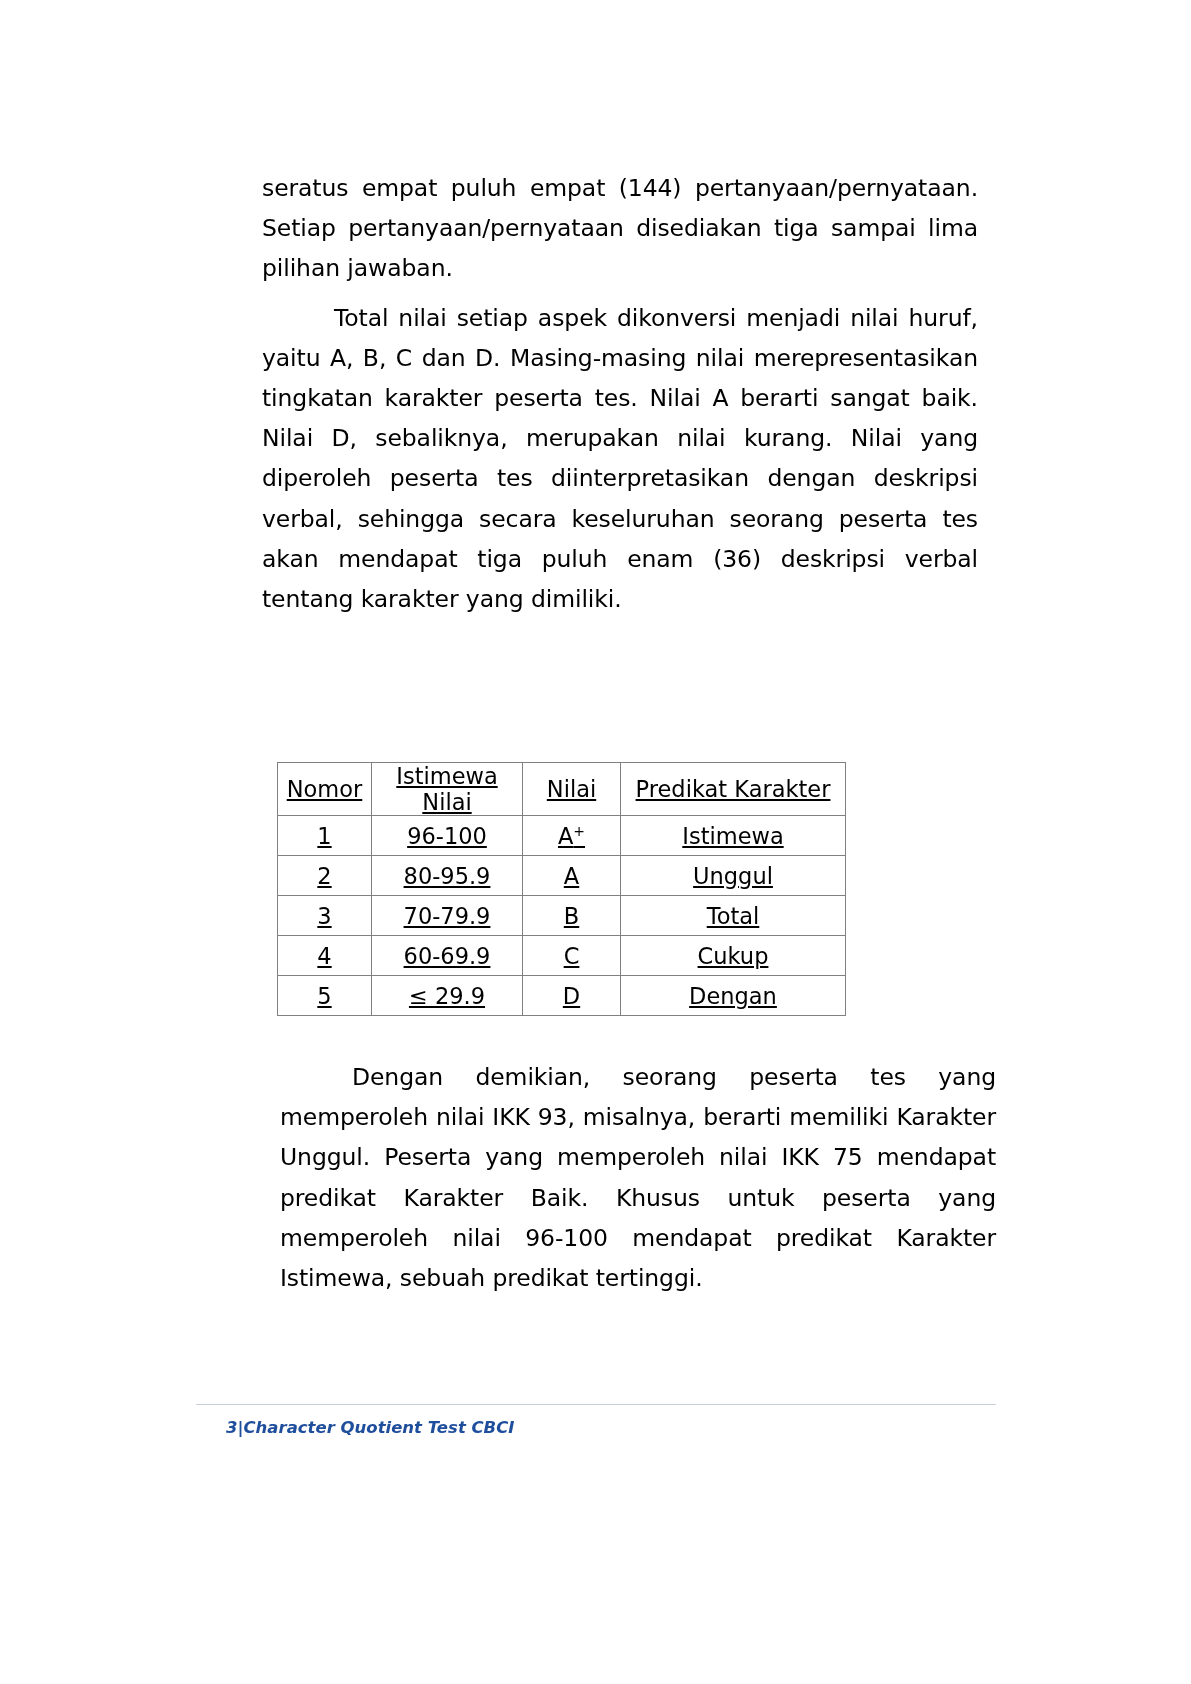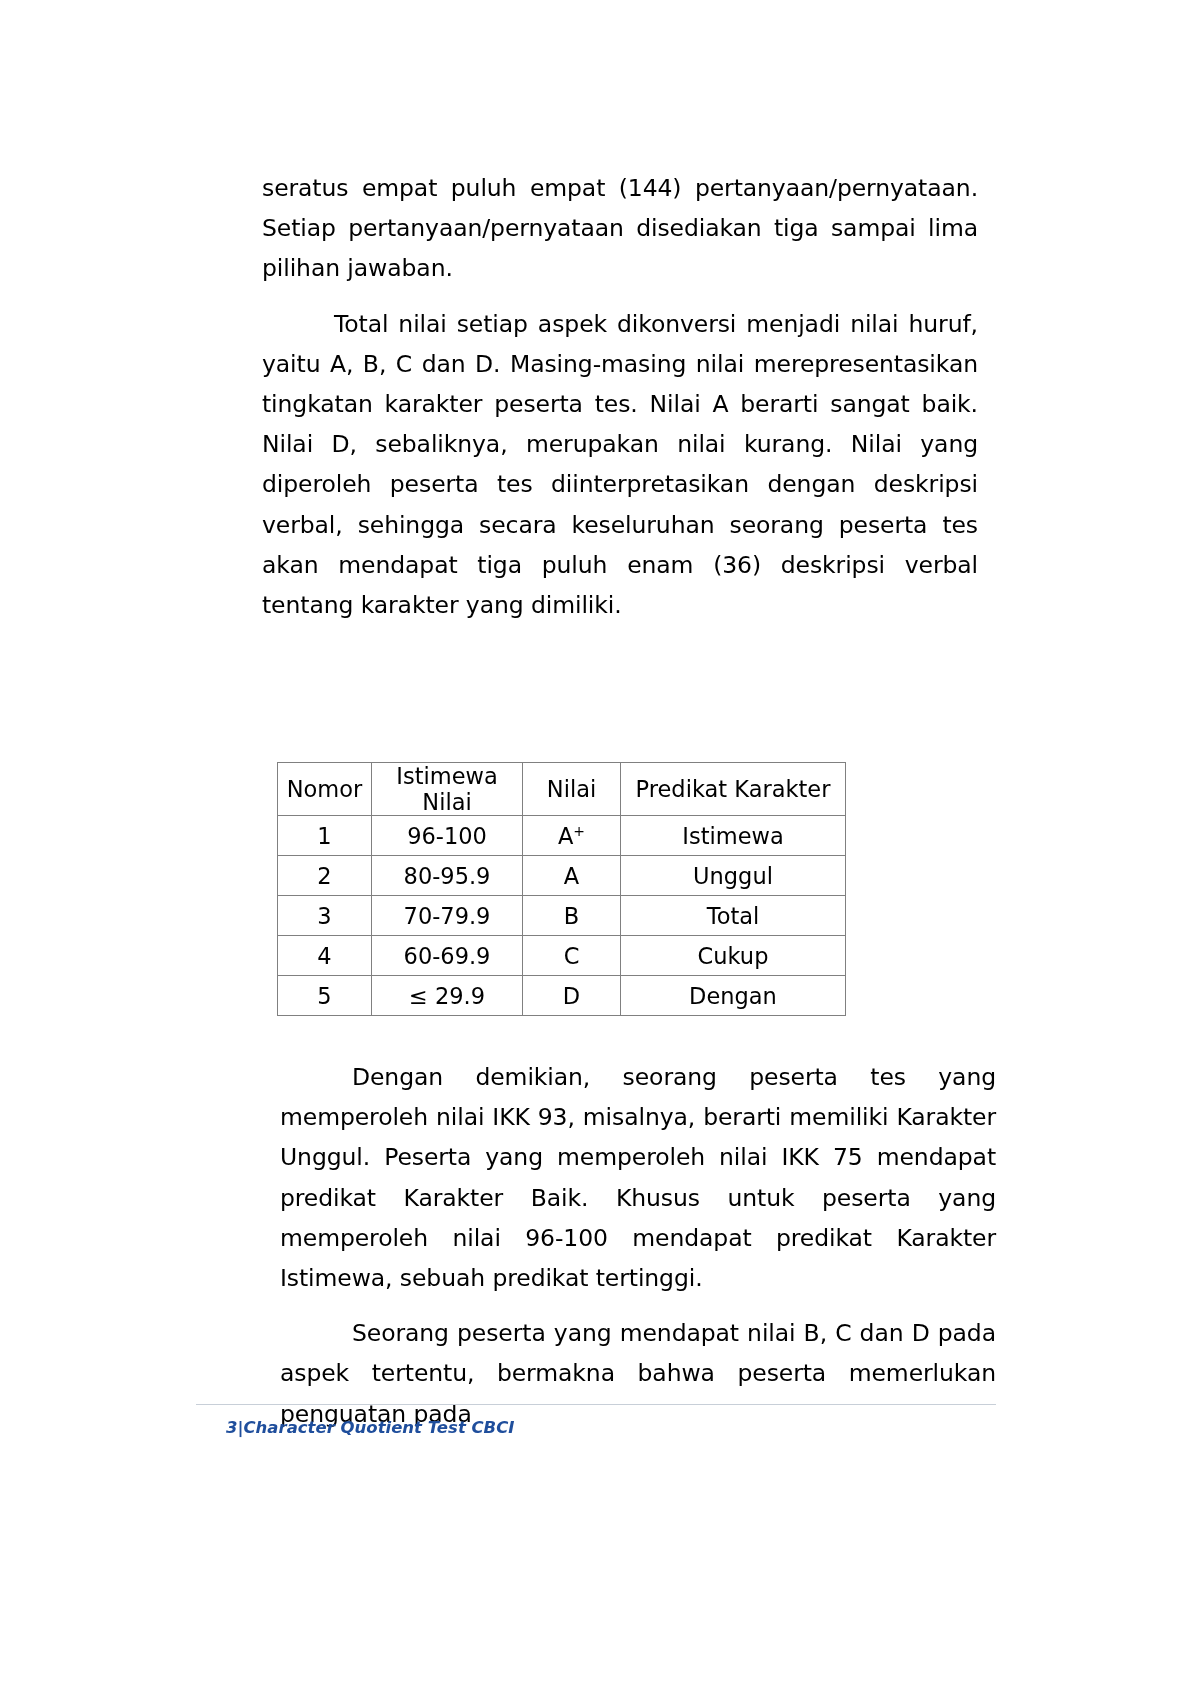--- a/index.html
+++ b/index.html
@@ -31,21 +31,21 @@
     color: #000000;
     text-align: justify;
     text-justify: inter-word;
     font-family: "DejaVu Sans", sans-serif;
     letter-spacing: -0.1px;
   }
   p.body-text.indent {
     text-indent: 72px;
   }
   p.gap-before {
-    margin-top: 15px;
+    margin-top: 9px;
   }
   .table-wrap {
     position: absolute;
     left: 277px;
     top: 762px;
     width: 568px;
   }
   table.predikat-table {
     border-collapse: collapse;
     width: 568px;
@@ -55,20 +55,21 @@
   table.predikat-table th {
     border: 1px solid #808080;
     font-size: 22.5px;
     font-weight: normal;
     color: #000000;
     text-align: center;
     vertical-align: middle;
     padding: 0;
     height: 39px;
     font-family: "DejaVu Sans", sans-serif;
+    text-decoration: underline;
   }
   table.predikat-table thead th {
     height: 41px;
   }
   table.predikat-table {
     border: 1px solid #808080;
   }
   col.c-nomor { width: 94px; }
   col.c-rentang { width: 151px; }
   col.c-nilai { width: 98px; }
@@ -171,21 +172,20 @@
           <td>≤  29.9</td>
           <td>D</td>
           <td>Dengan</td>
         </tr>
       </tbody>
     </table>
   </div>
 
   <div class="post-table">
     <p class="body-text indent">Dengan demikian, seorang peserta tes yang memperoleh nilai IKK 93, misalnya, berarti memiliki Karakter Unggul. Peserta yang memperoleh nilai IKK 75 mendapat predikat Karakter Baik. Khusus untuk peserta yang memperoleh nilai 96-100 mendapat predikat Karakter Istimewa, sebuah predikat tertinggi.</p>
-    <p class="body-text indent gap-before">Seorang peserta yang mendapat nilai B, C dan D pada aspek tertentu, bermakna bahwa peserta memerlukan penguatan pada</p>
   </div>
 
   <div class="footer">
     <div class="footer-rule"></div>
     <div class="footer-text">
       <span class="footer-pagenum">3</span><span>|</span><span>Character Quotient Test CBCI</span>
     </div>
   </div>
 
 </div>

